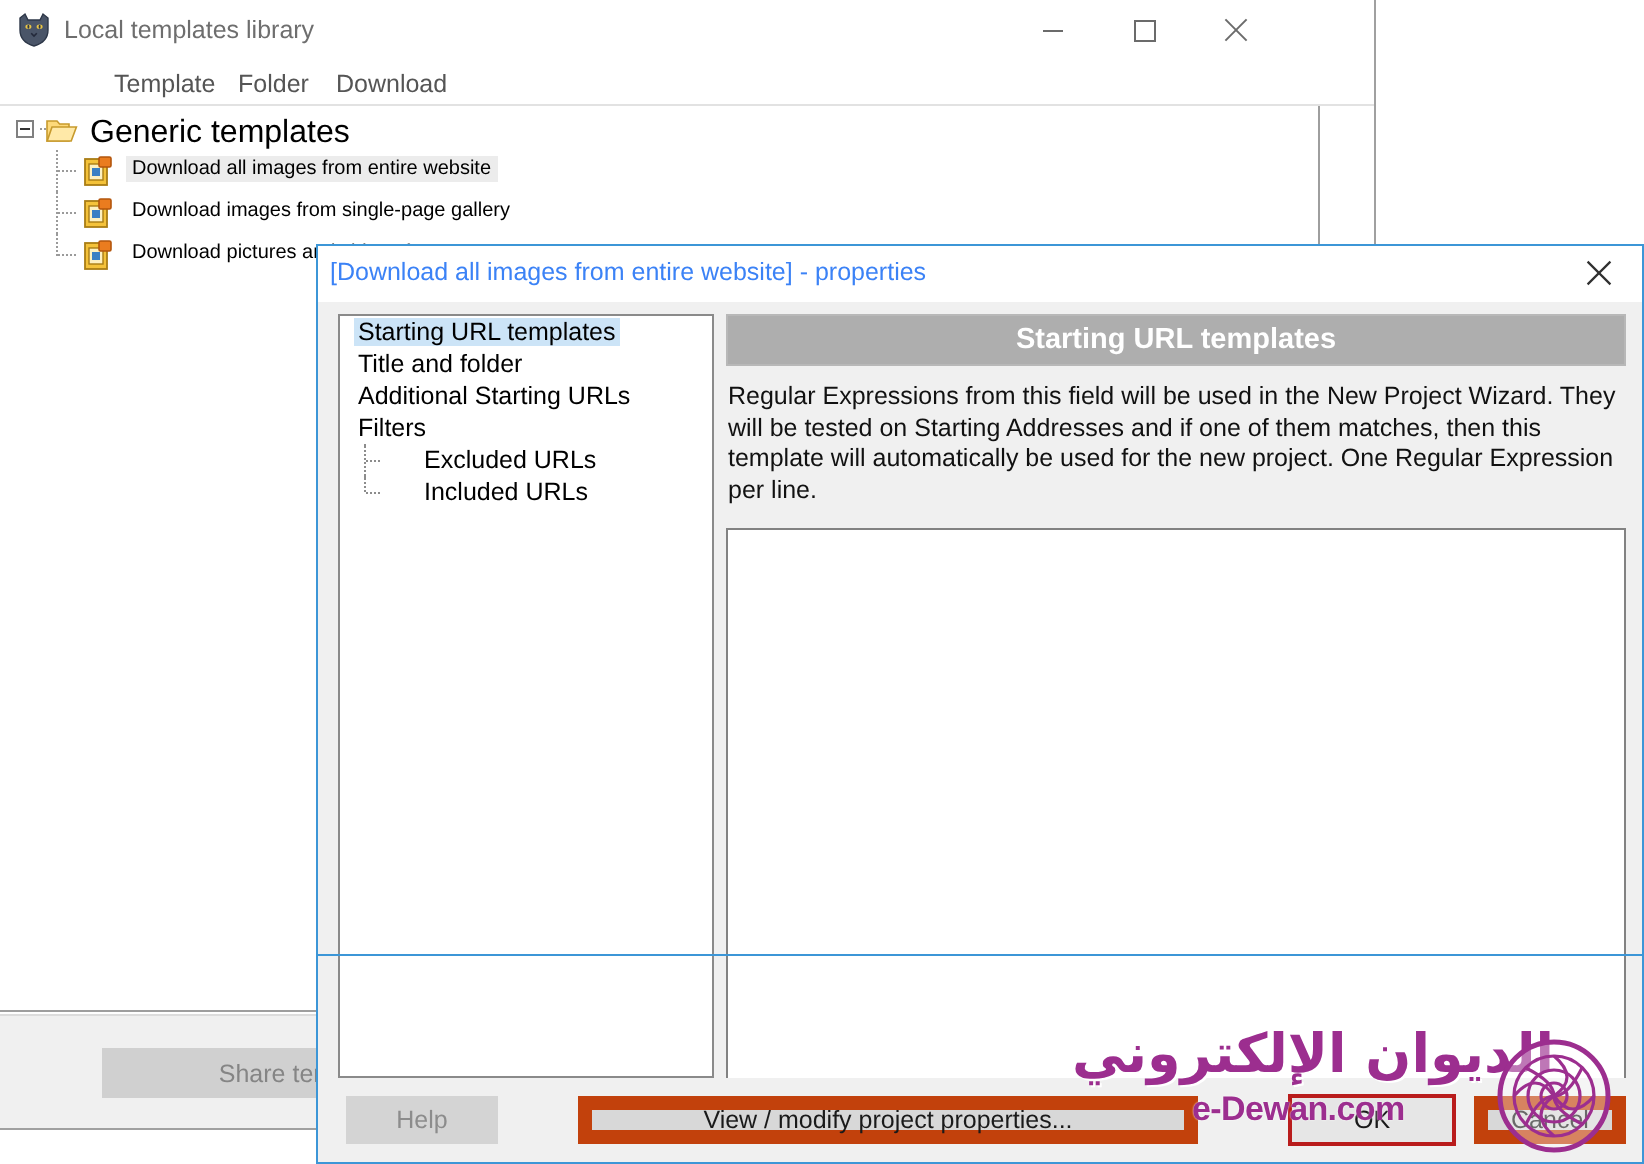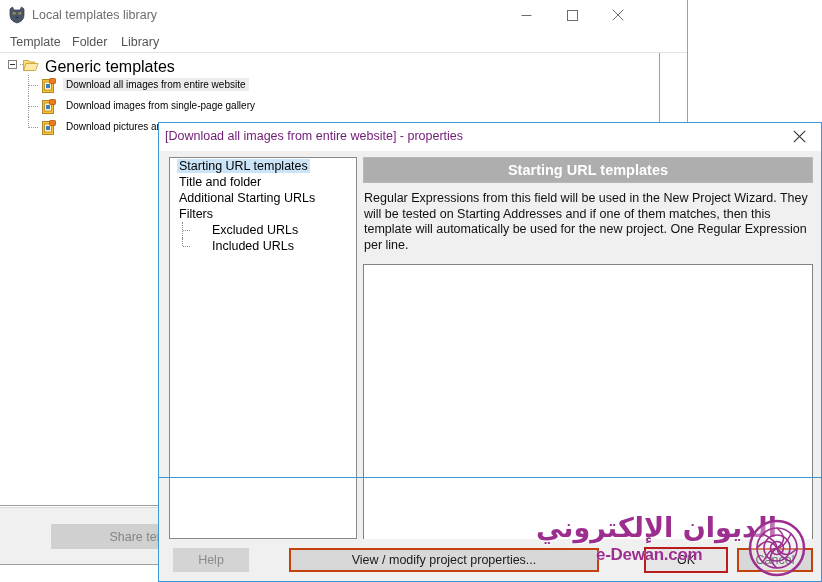--- a/index.html
+++ b/index.html
@@ -85,20 +85,21 @@
     border-bottom: 1px solid #e2e2e2;
     box-sizing: border-box;
   }
   .menu-item {
     position: absolute;
     top: 3px;
     font-size: 12.5px;
     color: #555555;
     padding: 1px 4px;
     white-space: nowrap;
+    margin-left: 47px;
   }
 
   .tree-panel {
     position: absolute;
     left: 0;
     top: 53px;
     right: 27px;
     bottom: 58px;
     background: #ffffff;
     border: 1px solid #9e9e9e;
@@ -245,21 +246,21 @@
     width: 100%;
     height: 28px;
     background: #ffffff;
   }
 
   .dlg-title {
     position: absolute;
     left: 6px;
     top: 6px;
     font-size: 12.5px;
-    color: #701a75;
+    color: #3b82f6;
     white-space: nowrap;
   }
 
   .dlg-close {
     position: absolute;
     right: 0;
     top: 0;
     width: 44px;
     height: 27px;
     display: flex;
@@ -372,21 +373,21 @@
     right: 0;
     bottom: 0;
     height: 42px;
     background: #f0f0f0;
   }
 
   .dlg-btn {
     position: absolute;
     height: 24px;
     background: #d8d8d8;
-    border: 2px solid #c2410c;
+    border: 7px solid #c2410c;
     box-sizing: border-box;
     font-size: 12.5px;
     color: #1a1a1a;
     display: flex;
     align-items: center;
     justify-content: center;
     white-space: nowrap;
   }
 
   .btn-help {
@@ -517,21 +518,21 @@
         <svg width="12" height="12" viewBox="0 0 12 12">
           <line x1="0.7" y1="0.7" x2="11.3" y2="11.3" stroke="#6b6b6b" stroke-width="1"></line>
           <line x1="11.3" y1="0.7" x2="0.7" y2="11.3" stroke="#6b6b6b" stroke-width="1"></line>
         </svg>
       </div>
     </div>
 
     <div class="menubar">
       <div class="menu-item" style="left:6px;">Template</div>
       <div class="menu-item" style="left:68px;">Folder</div>
-      <div class="menu-item" style="left:117px;">Library</div>
+      <div class="menu-item" style="left:117px;">Download</div>
     </div>
 
     <div class="tree-panel">
 
       <div class="tree-row" style="margin-top:2px;">
         <div class="tree-expander"></div>
         <div class="tree-dots"></div>
         <svg class="folder-icon" viewBox="0 0 16 14">
           <path d="M0.5 2.5 L5.5 2.5 L6.8 4 L11.5 4 L11.5 12.5 L0.5 12.5 Z" fill="#fdd97a" stroke="#c79a2c" stroke-width="0.8"></path>
           <path d="M3 5.5 L15.2 5.5 L12.6 12.5 L0.6 12.5 Z" fill="#ffe9a8" stroke="#c79a2c" stroke-width="0.8"></path>

